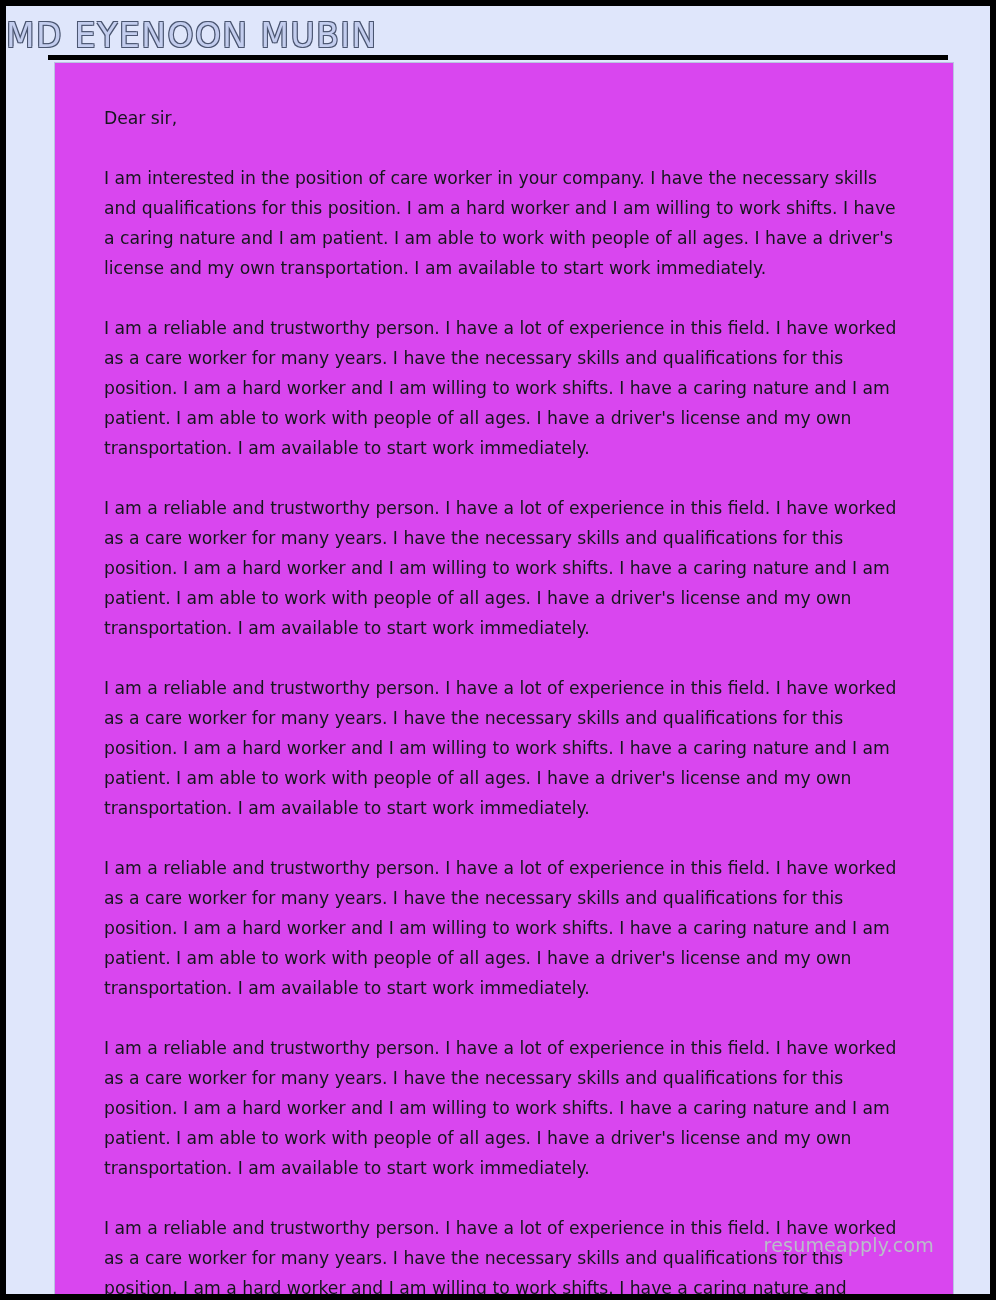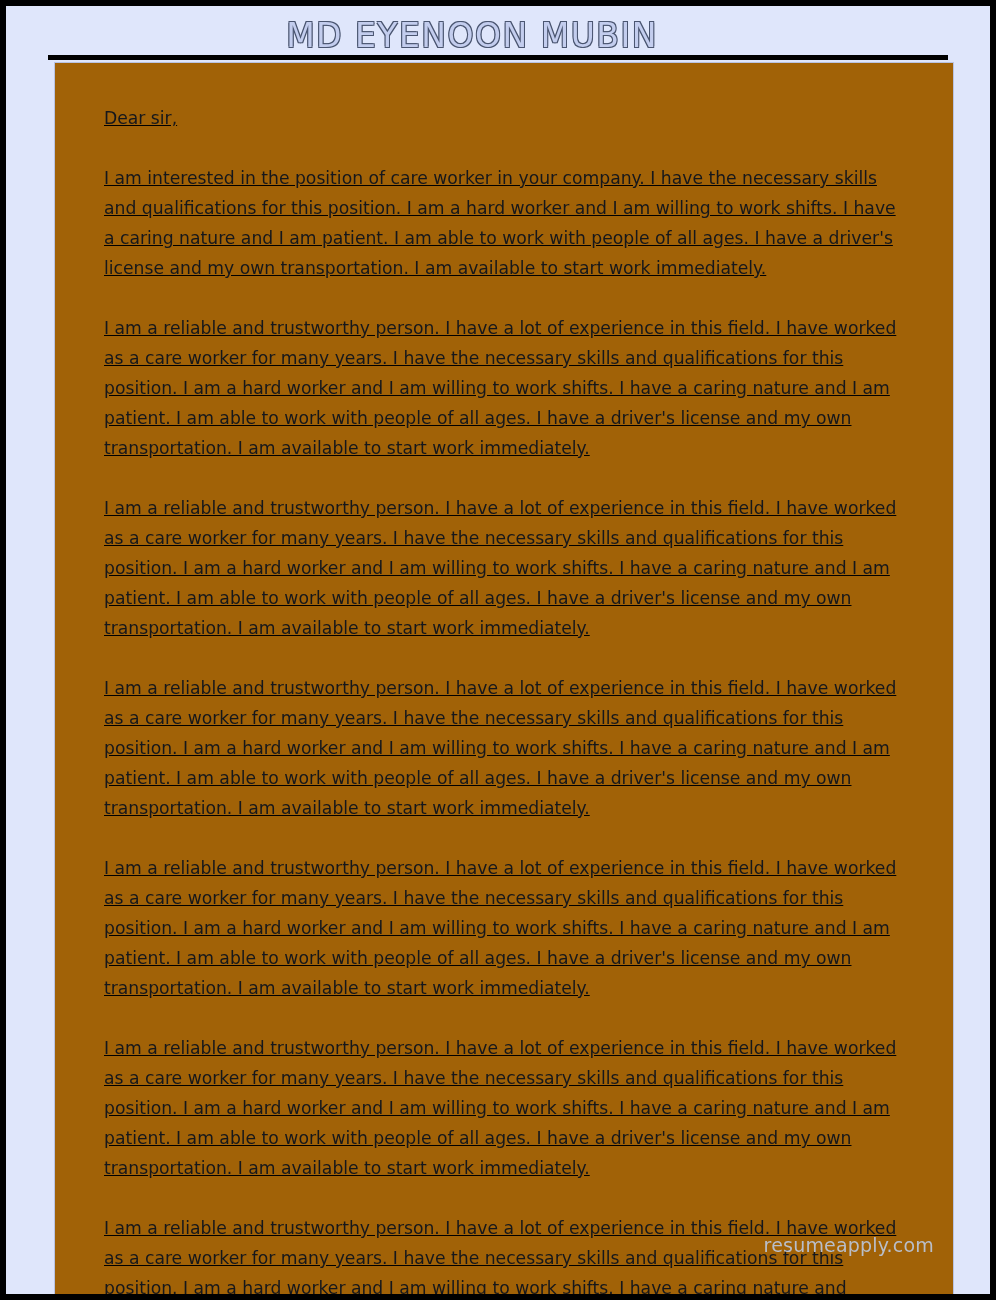--- a/index.html
+++ b/index.html
@@ -23,21 +23,21 @@
     overflow: hidden;
   }
   .header {
     position: absolute;
     top: 0;
     left: 0;
     right: 0;
     height: 50px;
     display: flex;
     align-items: flex-end;
-    justify-content: center;
+    justify-content: flex-start;
     padding: 0 52px 0 0;
   }
   .header-name {
     font-family: "DejaVu Sans", sans-serif;
     font-size: 33px;
     letter-spacing: 1.5px;
     font-weight: normal;
     color: #c3cdee;
     text-shadow:
       -1px -1px 0 #4a5570,
@@ -56,23 +56,22 @@
     top: 49px;
     height: 5px;
     background: #000000;
   }
   .sheet {
     position: absolute;
     left: 48px;
     top: 56px;
     width: 900px;
     bottom: -1px;
-    background: #a16207;
+    background: #d946ef;
     border: 1px solid #b9c3e2;
-    text-decoration: underline;
   }
   .body-text {
     padding: 40px 49px 0 49px;
   }
   .body-text p {
     margin: 0 0 30px 0;
     font-size: 17.2px;
     line-height: 30px;
     color: #15171c;
     text-align: left;

